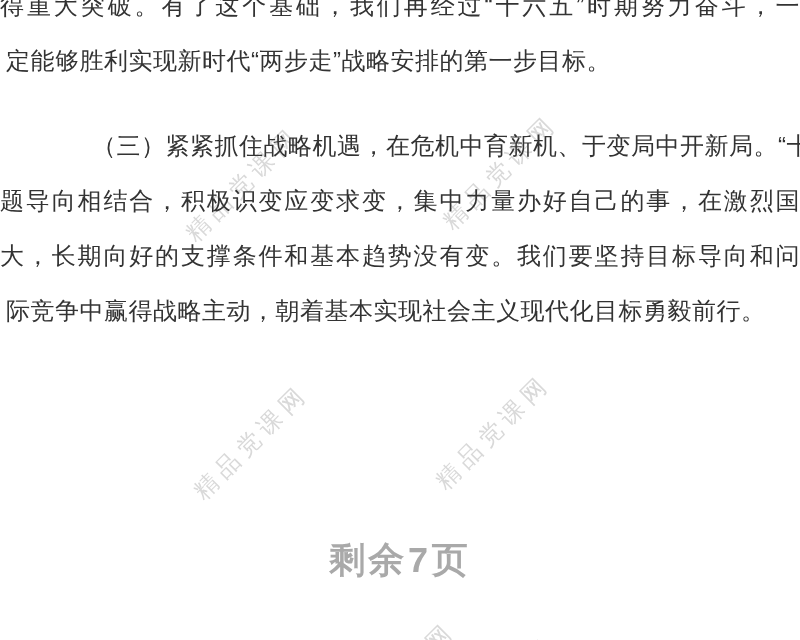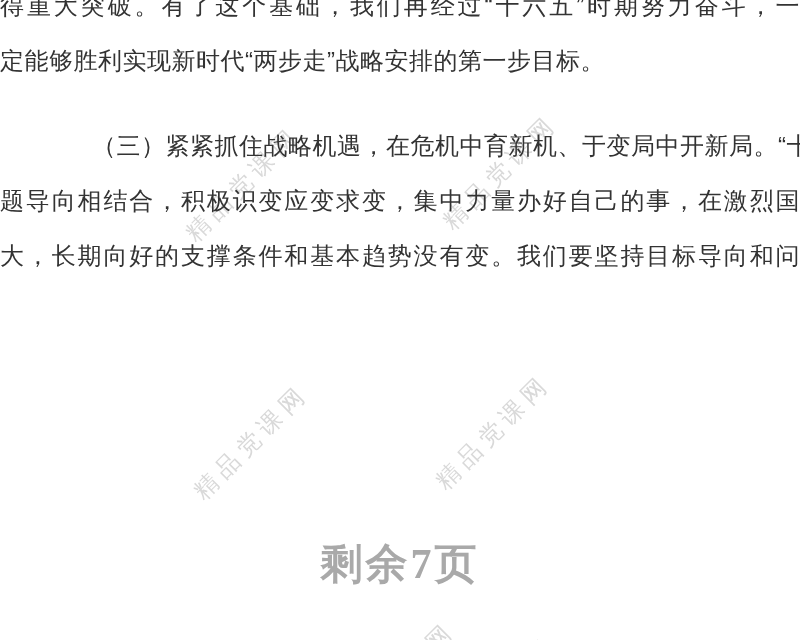--- a/index.html
+++ b/index.html
@@ -41,33 +41,33 @@
   .para1.para, .para2.para { left: 0; right: 0; }
   .line {
     height: 55px;
     line-height: 55px;
     font-size: 24px;
     white-space: nowrap;
     text-align: justify;
     text-align-last: justify;
     letter-spacing: 0.5px;
   }
-  .line.para-end { text-align-last: left; }
+  .line.para-end { text-align-last: left; margin-left: 6px; }
   .line.indent { text-indent: 48px; padding-left: 44px; }
   
   .footer {
     position: absolute;
     left: 0; right: 0; top: 536px;
     display: flex;
     justify-content: center;
     gap: 62px;
     z-index: 1;
-    font-family: Liberation Serif, serif;
+    font-family: Liberation Mono, monospace;
     font-weight: bold;
-    font-size: 42px;
+    font-size: 36px;
     letter-spacing: 3px;
     color: #a9a9a9;
     white-space: nowrap;
   }
 </style>
 </head>
 <body>
 
 <div class="page">
 
@@ -82,19 +82,20 @@
 
   <div class="content para para1">
     <div class="line">得重大突破。有了这个基础，我们再经过“十六五”时期努力奋斗，一</div>
     <div class="line para-end">定能够胜利实现新时代“两步走”战略安排的第一步目标。</div>
   </div>
 
   <div class="content para para2">
     <div class="line indent">（三）紧紧抓住战略机遇，在危机中育新机、于变局中开新局。“十</div>
     <div class="line">题导向相结合，积极识变应变求变，集中力量办好自己的事，在激烈国</div>
     <div class="line">大，长期向好的支撑条件和基本趋势没有变。我们要坚持目标导向和问</div>
+    <div class="line para-end">际竞争中赢得战略主动，朝着基本实现社会主义现代化目标勇毅前行。</div>
   </div>
 
   <div class="footer">
     <span>剩余7页</span>
   </div>
 
 </div>
 
 </body></html>

